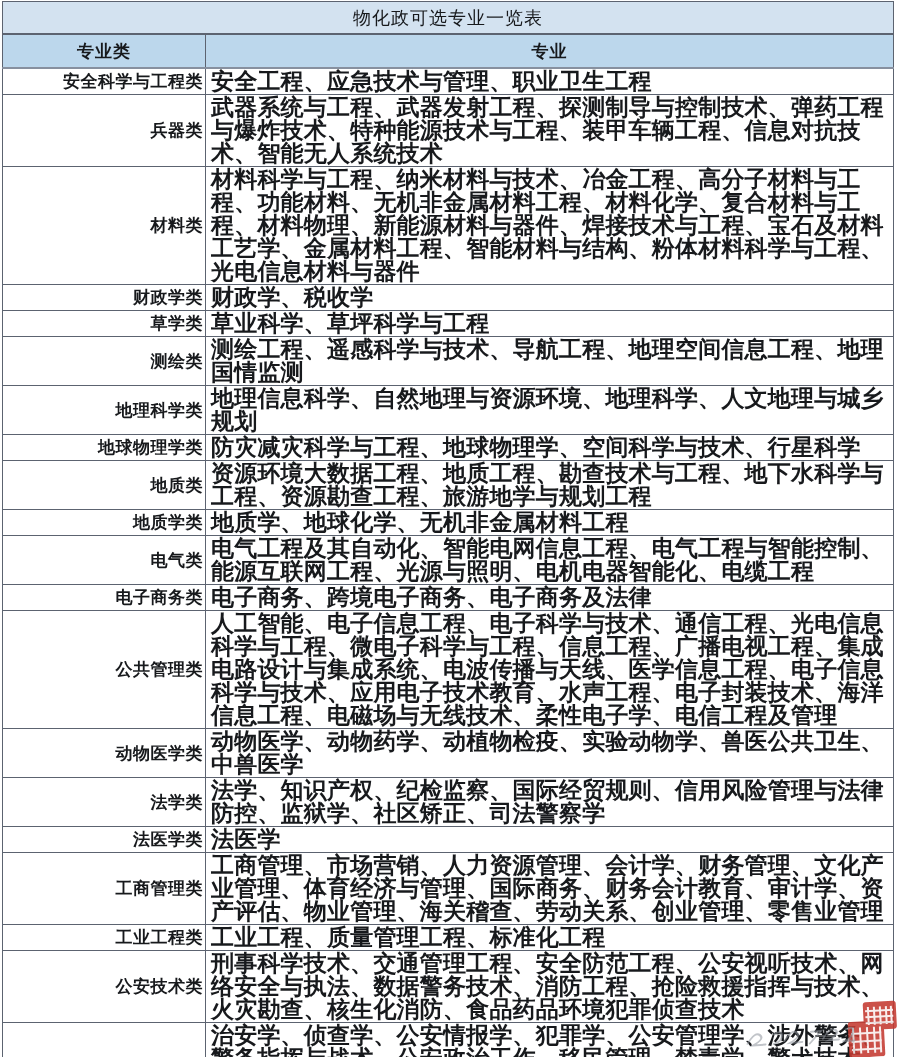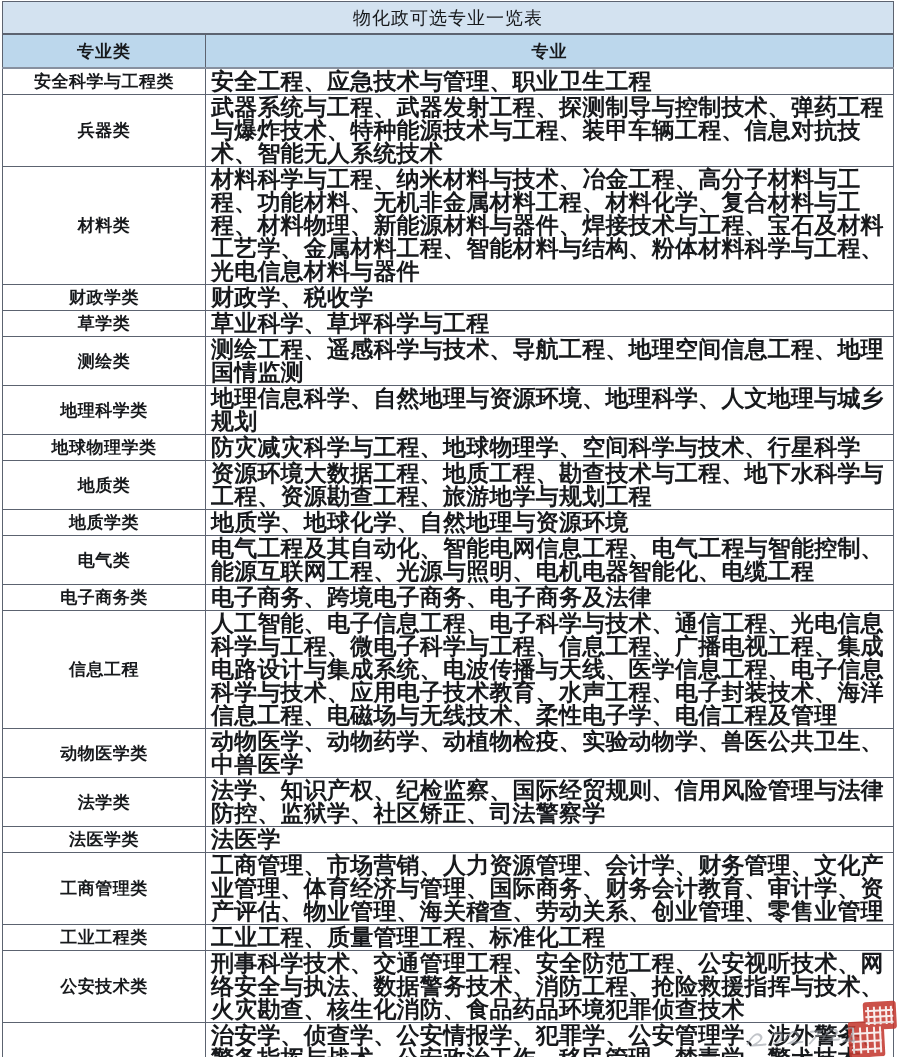--- a/index.html
+++ b/index.html
@@ -40,21 +40,21 @@
   }
   table.majors thead th{
     background:var(--header-bg);
     font-size:17px;
     padding:5px 0 4px 0;
     border-bottom:2px solid #87909f;
     letter-spacing:1px;
     margin-left:27px;
   }
   td.cat{
-    text-align:center;
+    text-align:right;
     vertical-align:middle;
     font-size:17px;
     padding:1px 2px;
     letter-spacing:0.5px;
   }
   td.maj{
     vertical-align:middle;
     font-size:23px;
     line-height:23px;
     padding:1px 4px 1px 5px;
@@ -140,35 +140,35 @@
       <td class="maj">防灾减灾科学与工程、地球物理学、空间科学与技术、行星科学</td>
     </tr>
 
     <tr>
       <td class="cat">地质类</td>
       <td class="maj">资源环境大数据工程、地质工程、勘查技术与工程、地下水科学与工程、资源勘查工程、旅游地学与规划工程</td>
     </tr>
 
     <tr>
       <td class="cat">地质学类</td>
-      <td class="maj">地质学、地球化学、自然地理与资源环境</td>
+      <td class="maj">地质学、地球化学、无机非金属材料工程</td>
     </tr>
 
     <tr>
       <td class="cat">电气类</td>
       <td class="maj">电气工程及其自动化、智能电网信息工程、电气工程与智能控制、能源互联网工程、光源与照明、电机电器智能化、电缆工程</td>
     </tr>
 
     <tr>
       <td class="cat">电子商务类</td>
       <td class="maj">电子商务、跨境电子商务、电子商务及法律</td>
     </tr>
 
     <tr>
-      <td class="cat">信息工程</td>
+      <td class="cat">公共管理类</td>
       <td class="maj">人工智能、电子信息工程、电子科学与技术、通信工程、光电信息科学与工程、微电子科学与工程、信息工程、广播电视工程、集成电路设计与集成系统、电波传播与天线、医学信息工程、电子信息科学与技术、应用电子技术教育、水声工程、电子封装技术、海洋信息工程、电磁场与无线技术、柔性电子学、电信工程及管理</td>
     </tr>
 
 
     <tr>
       <td class="cat">动物医学类</td>
       <td class="maj">动物医学、动物药学、动植物检疫、实验动物学、兽医公共卫生、中兽医学</td>
     </tr>
 
     <tr>

